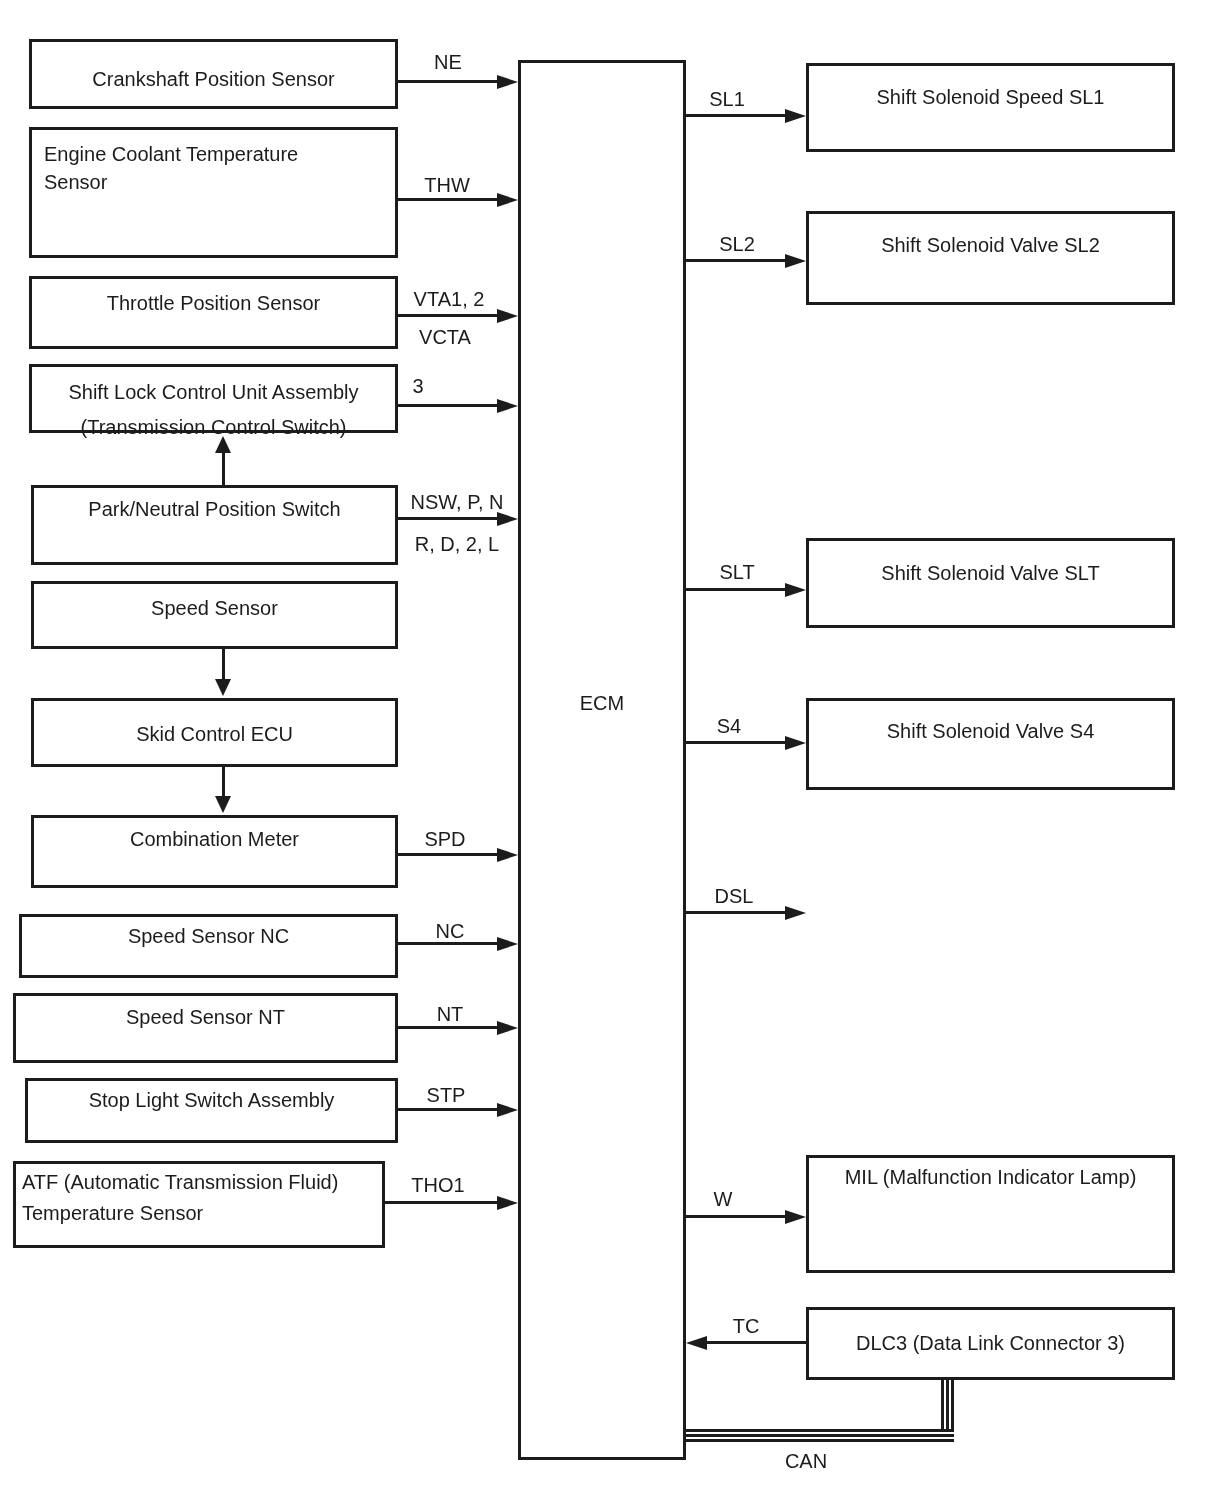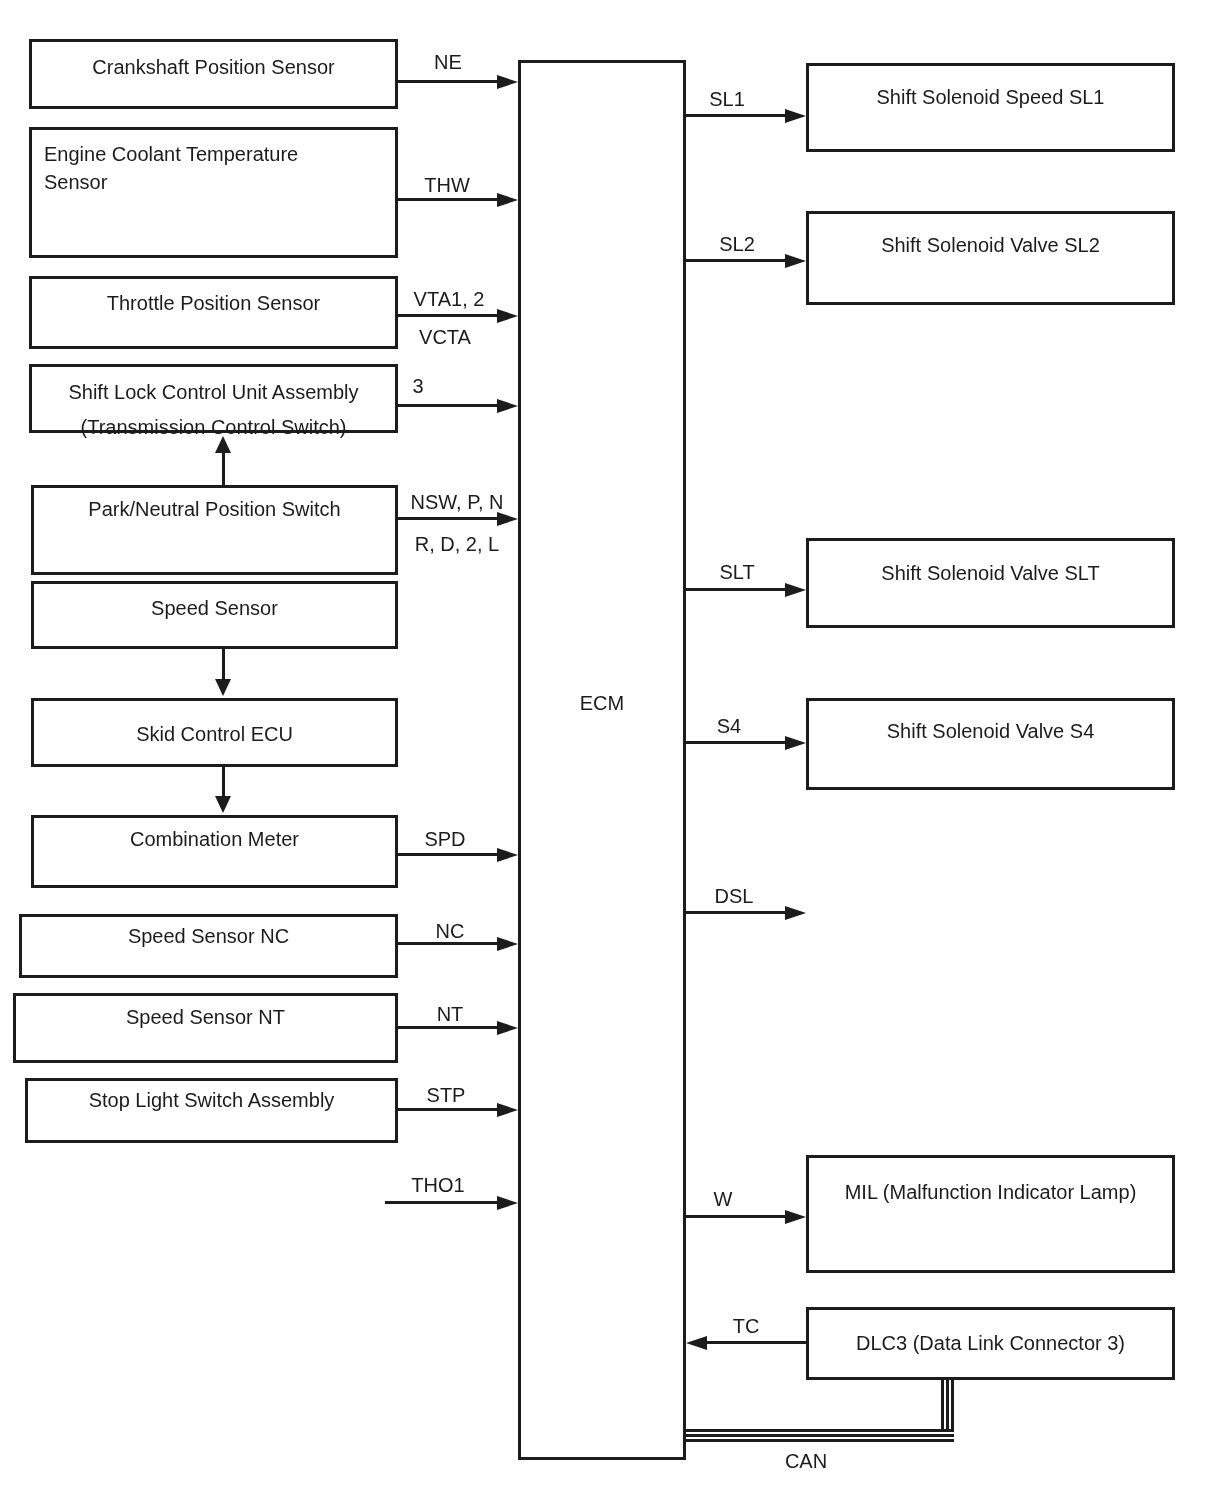--- a/index.html
+++ b/index.html
@@ -30,39 +30,39 @@
   .bus-h{position:absolute;background:linear-gradient(to bottom,
           #1c1c1c 0 3px,#ffffff 3px 5px,#1c1c1c 5px 8px,#ffffff 8px 10px,#1c1c1c 10px 13px);}
   .bus-v{position:absolute;background:linear-gradient(to right,
           #1c1c1c 0 3px,#ffffff 3px 5px,#1c1c1c 5px 8px,#ffffff 8px 10px,#1c1c1c 10px 13px);}
 </style>
 </head>
 <body>
 
 <div class="canvas">
 
-  <div class="box" style="left:29px;top:39px;width:369px;height:70px;padding-top:14px">
+  <div class="box" style="left:29px;top:39px;width:369px;height:70px;padding-top:26px">
     <span>Crankshaft Position Sensor</span>
   </div>
 
   <div class="box left-text" style="left:29px;top:127px;width:369px;height:131px;padding:10px 12px;line-height:28px">
     <span>Engine Coolant Temperature</span>
     <span>Sensor</span>
   </div>
 
   <div class="box" style="left:29px;top:276px;width:369px;height:73px;padding-top:13px">
     <span>Throttle Position Sensor</span>
   </div>
 
   <div class="box" style="left:29px;top:364px;width:369px;height:69px;padding-top:8px;line-height:35px">
     <span>Shift Lock Control Unit Assembly</span>
     <span>(Transmission Control Switch)</span>
   </div>
 
-  <div class="box" style="left:31px;top:485px;width:367px;height:90px;padding-top:10px">
+  <div class="box" style="left:31px;top:485px;width:367px;height:80px;padding-top:10px">
     <span>Park/Neutral Position Switch</span>
   </div>
 
   <div class="box" style="left:31px;top:581px;width:367px;height:68px;padding-top:13px">
     <span>Speed Sensor</span>
   </div>
 
   <div class="box" style="left:31px;top:698px;width:367px;height:69px;padding-top:22px">
     <span>Skid Control ECU</span>
   </div>
@@ -76,20 +76,24 @@
   </div>
 
   <div class="box" style="left:13px;top:993px;width:385px;height:70px;padding-top:10px">
     <span>Speed Sensor NT</span>
   </div>
 
   <div class="box" style="left:25px;top:1078px;width:373px;height:65px;padding-top:8px">
     <span>Stop Light Switch Assembly</span>
   </div>
 
+  <div class="box left-text" style="left:13px;top:1161px;width:372px;height:87px;padding:3px 4px 3px 6px;line-height:31px">
+    <span>ATF (Automatic Transmission Fluid)</span>
+    <span>Temperature Sensor</span>
+  </div>
 
   <div class="ecm" style="left:518px;top:60px;width:168px;height:1400px">
     <span>ECM</span>
   </div>
 
   <div class="box" style="left:806px;top:63px;width:369px;height:89px;padding-top:20px">
     <span>Shift Solenoid Speed SL1</span>
   </div>
 
   <div class="box" style="left:806px;top:211px;width:369px;height:94px;padding-top:20px">
@@ -98,21 +102,21 @@
 
   <div class="box" style="left:806px;top:538px;width:369px;height:90px;padding-top:21px">
     <span>Shift Solenoid Valve SLT</span>
   </div>
 
   <div class="box" style="left:806px;top:698px;width:369px;height:92px;padding-top:19px">
     <span>Shift Solenoid Valve S4</span>
   </div>
 
 
-  <div class="box" style="left:806px;top:1155px;width:369px;height:118px;padding-top:23px">
+  <div class="box" style="left:806px;top:1155px;width:369px;height:118px;padding-top:8px">
     <span>MIL (Malfunction Indicator Lamp)</span>
   </div>
 
   <div class="box" style="left:806px;top:1307px;width:369px;height:73px;padding-top:22px">
     <span>DLC3 (Data Link Connector 3)</span>
   </div>
 
   <div class="hline" style="left:398px;top:80px;width:102px"></div>
   <div class="head-r" style="left:497px;top:75px"></div>
   <div class="wlabel" style="left:448px;top:51px">NE</div>

